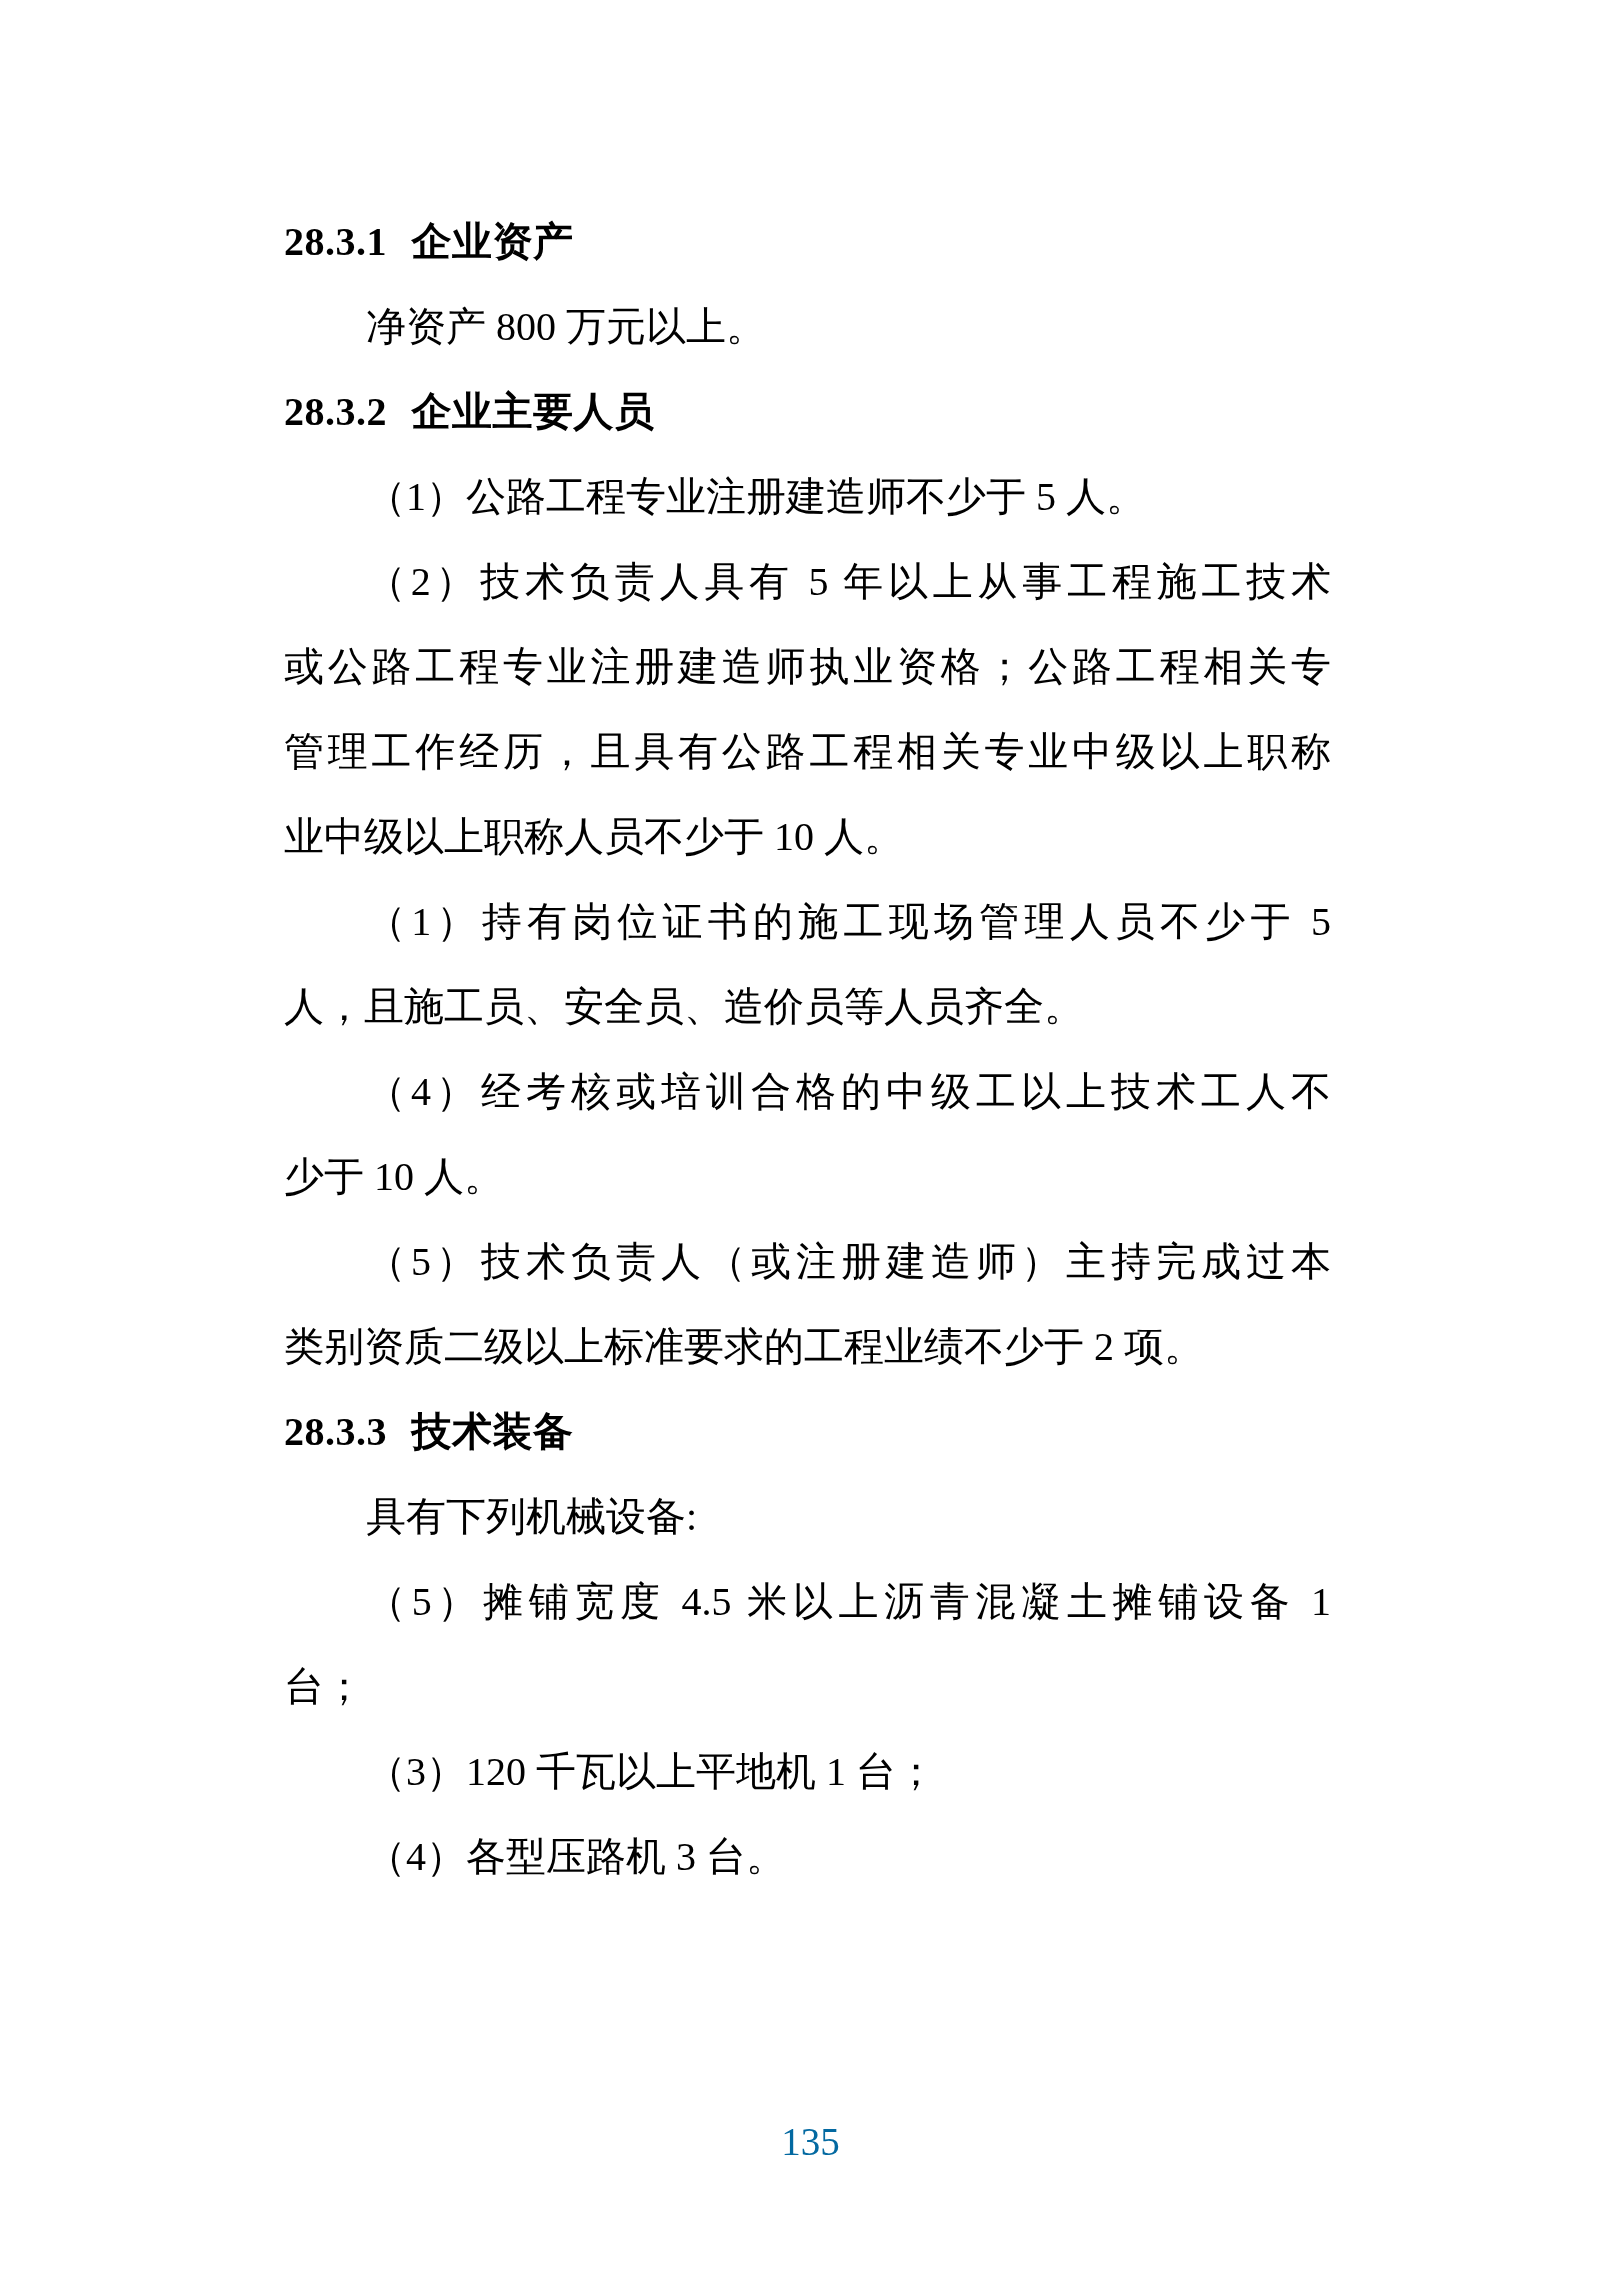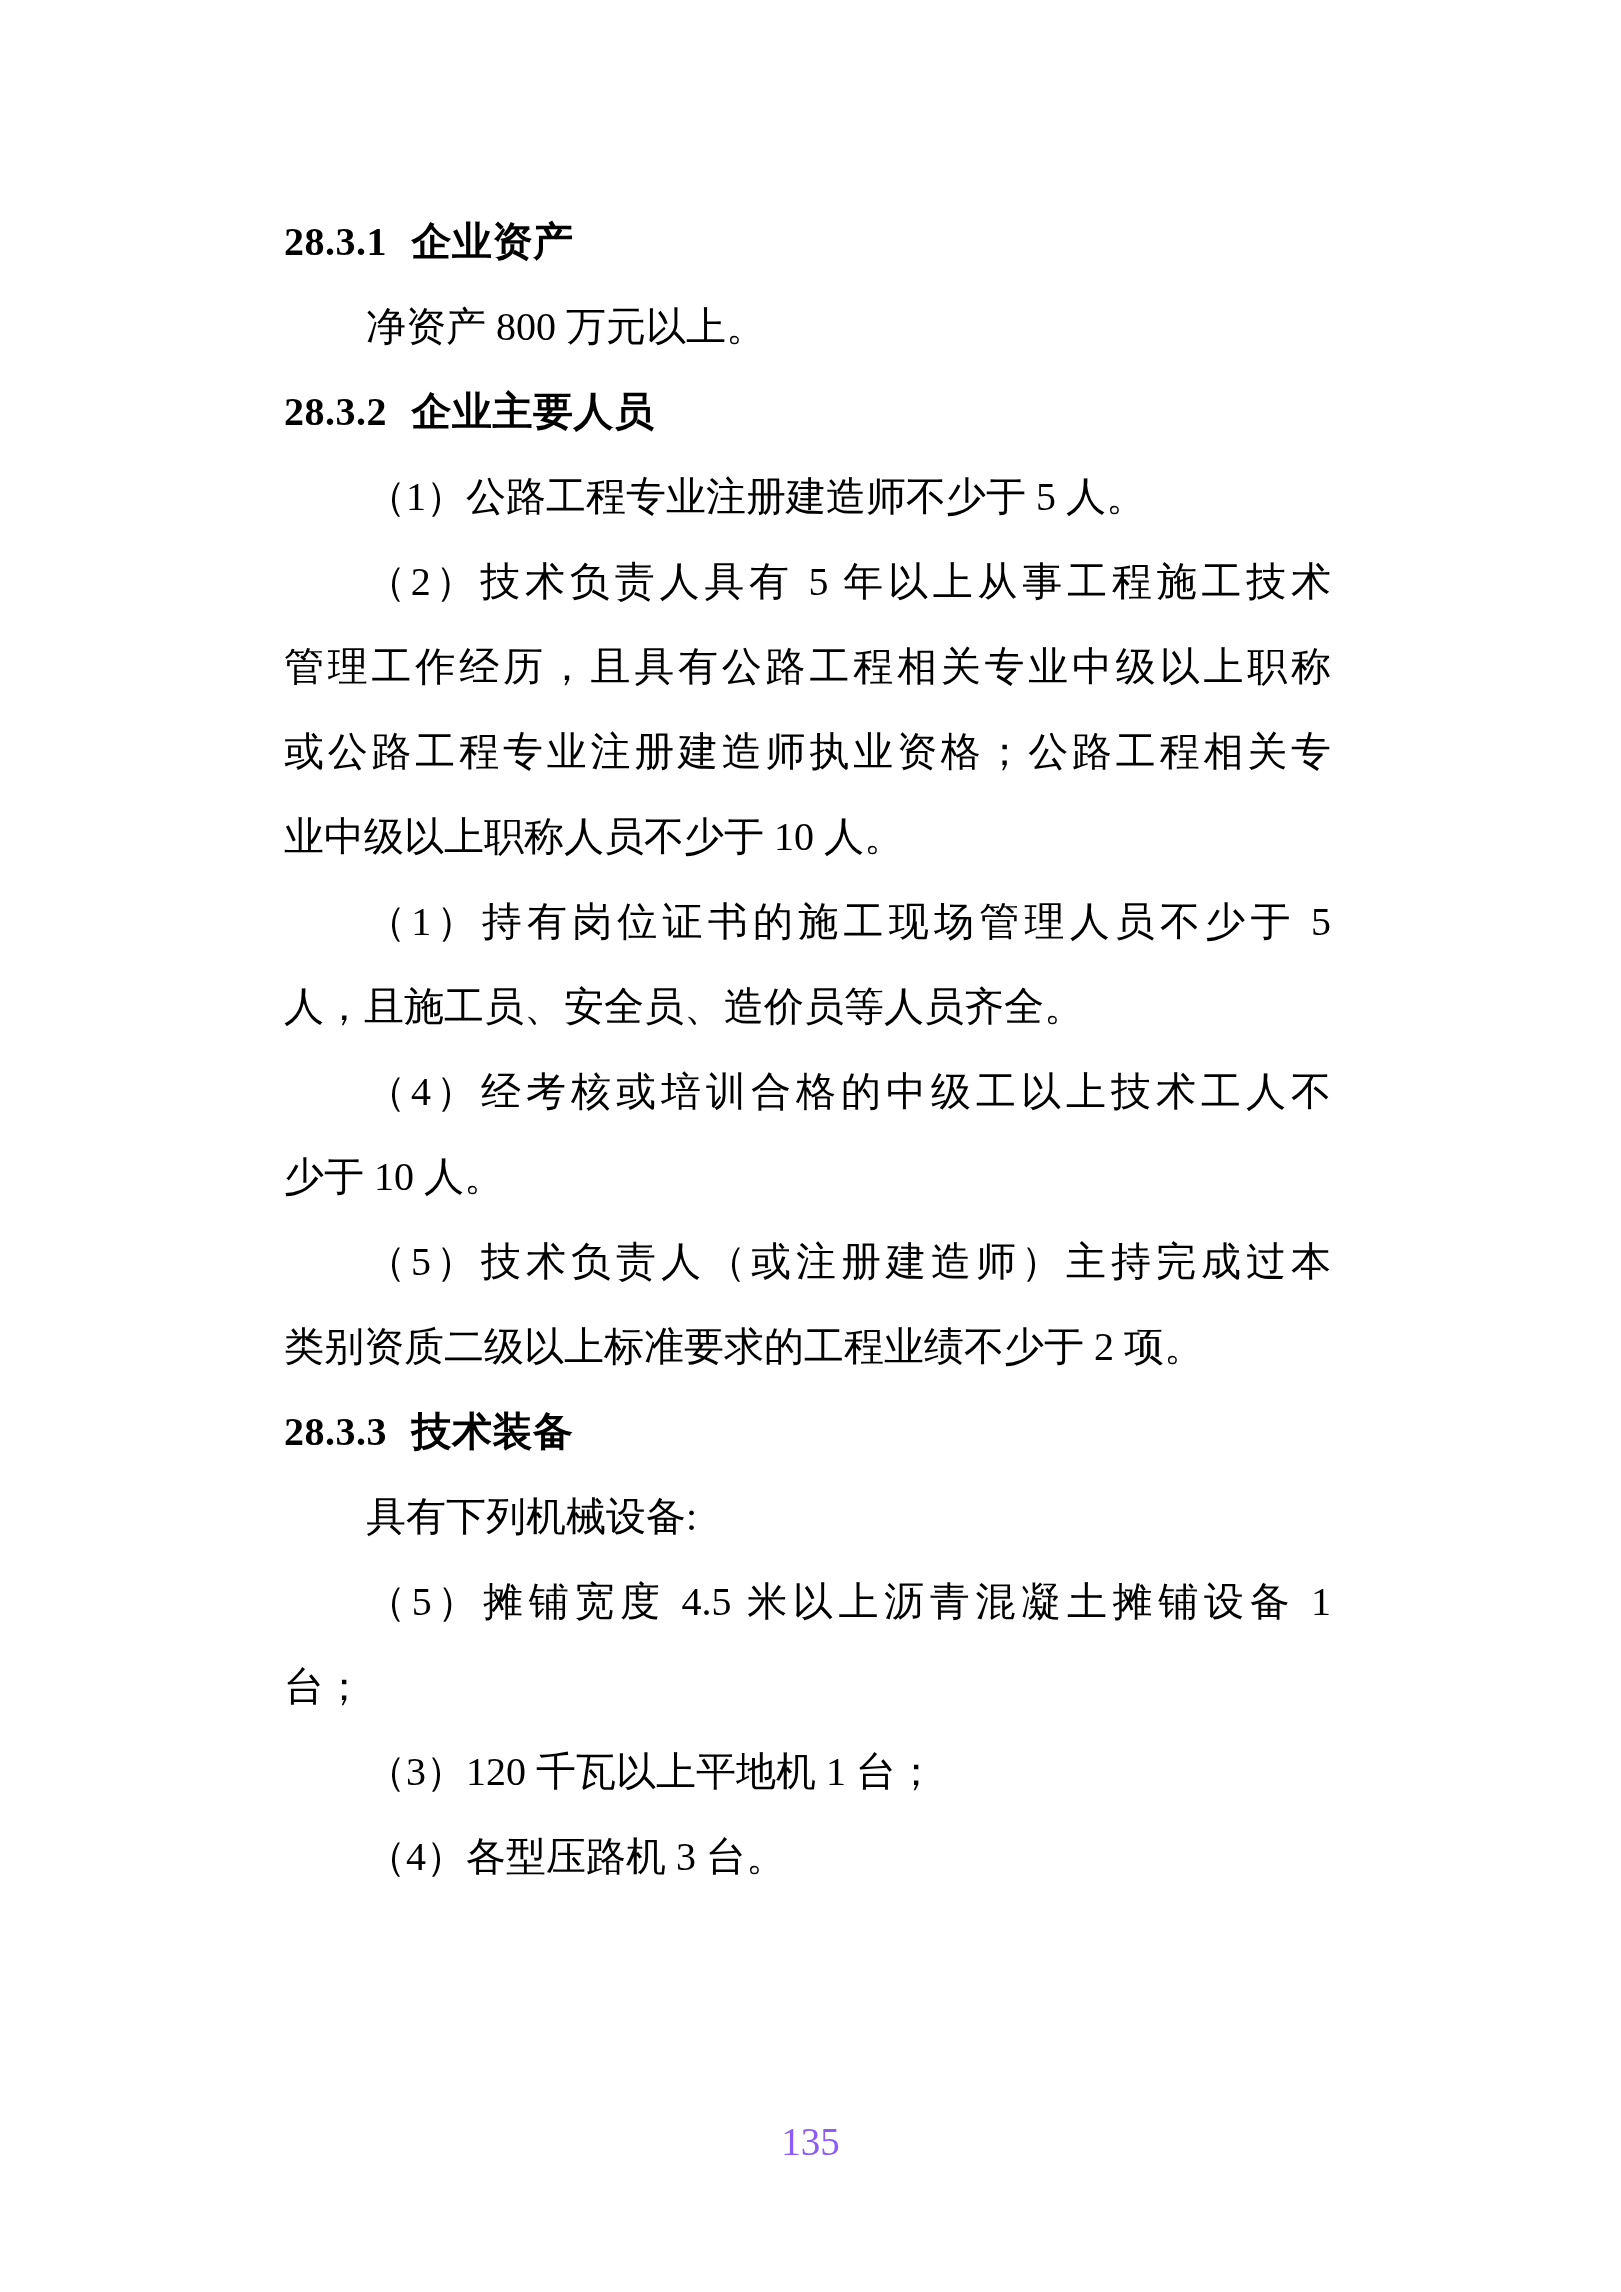--- a/index.html
+++ b/index.html
@@ -49,35 +49,35 @@
   }
   .pagenum {
     position: absolute;
     left: 0;
     top: 2117px;
     width: 1621px;
     height: 49px;
     line-height: 49px;
     text-align: center;
     font-size: 39px;
-    color: #8b5cf6;
+    color: #0369a1;
   }
 </style>
 </head>
 <body>
 
 <div class="page">
   <main class="textblock" id="textblock">
       <div class="line heading">28.3.1 企业资产</div>
       <div class="line first last">净资产 800 万元以上。</div>
       <div class="line heading">28.3.2 企业主要人员</div>
       <div class="line first last">（1）公路工程专业注册建造师不少于 5 人。</div>
       <div class="line first">（2）技术负责人具有 5 年以上从事工程施工技术</div>
+      <div class="line">或公路工程专业注册建造师执业资格；公路工程相关专</div>
       <div class="line">管理工作经历，且具有公路工程相关专业中级以上职称</div>
-      <div class="line">或公路工程专业注册建造师执业资格；公路工程相关专</div>
       <div class="line last">业中级以上职称人员不少于 10 人。</div>
       <div class="line first">（1）持有岗位证书的施工现场管理人员不少于 5</div>
       <div class="line last">人，且施工员、安全员、造价员等人员齐全。</div>
       <div class="line first">（4）经考核或培训合格的中级工以上技术工人不</div>
       <div class="line last">少于 10 人。</div>
       <div class="line first">（5）技术负责人（或注册建造师）主持完成过本</div>
       <div class="line last">类别资质二级以上标准要求的工程业绩不少于 2 项。</div>
       <div class="line heading">28.3.3 技术装备</div>
       <div class="line first last">具有下列机械设备:</div>
       <div class="line first">（5）摊铺宽度 4.5 米以上沥青混凝土摊铺设备 1</div>

